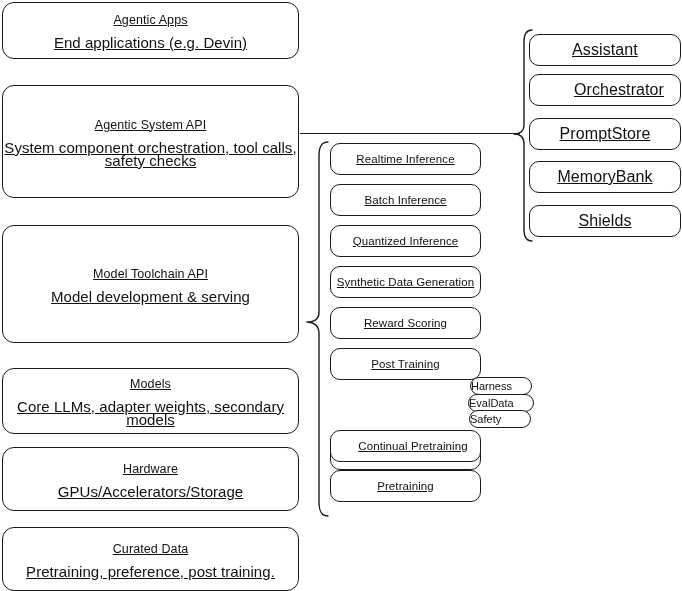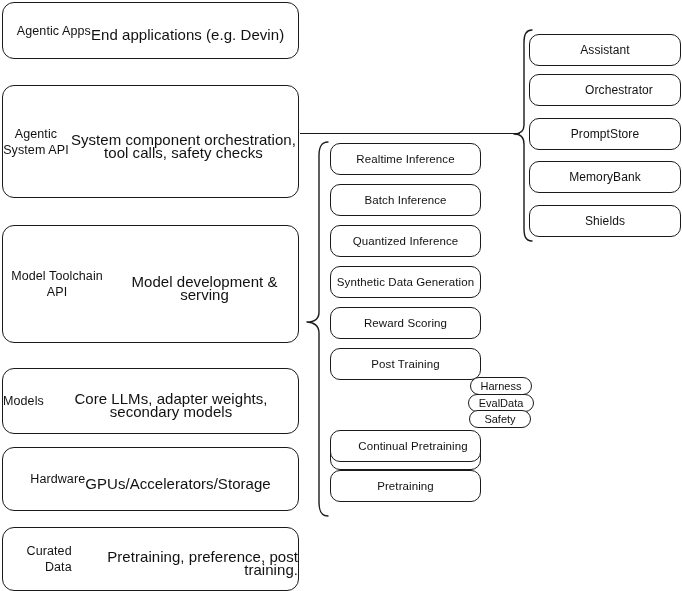--- a/index.html
+++ b/index.html
@@ -20,25 +20,26 @@
   }
 
   
   .rbox {
     position: absolute;
     box-sizing: border-box;
     border: 1px solid #1a1a1a;
     border-radius: 12px;
     background: #ffffff;
     display: flex;
-    flex-direction: row;
+    flex-direction: column;
     align-items: center;
     justify-content: center;
     text-align: center;
     color: #111111;
+    text-decoration: underline;
   }
   .rbox .ttl {
     font-size: 12.5px;
     line-height: 16px;
     letter-spacing: .1px;
   }
   .rbox .sub {
     font-size: 15px;
     line-height: 13px;
     margin-top: 8px;
@@ -58,33 +59,33 @@
   }
   .mid .ttl { font-size: 11.5px; }
 
   
   .right {
     left: 529px;
     width: 152px;
     height: 32px;
     border-radius: 10px;
   }
-  .right .ttl { font-size: 12px; }
+  .right .ttl { font-size: 16px; }
 
   
   .pill {
     position: absolute;
     box-sizing: border-box;
     border: 1px solid #1a1a1a;
     border-radius: 11px;
     background: #ffffff;
     height: 18px;
     display: flex;
     align-items: center;
-    justify-content: center;
+    justify-content: flex-start;
     font-size: 11px;
     color: #111111;
     z-index: 6;
   }
 
   
   .hline {
     position: absolute;
     height: 0;
     border-top: 1px solid #1a1a1a;

